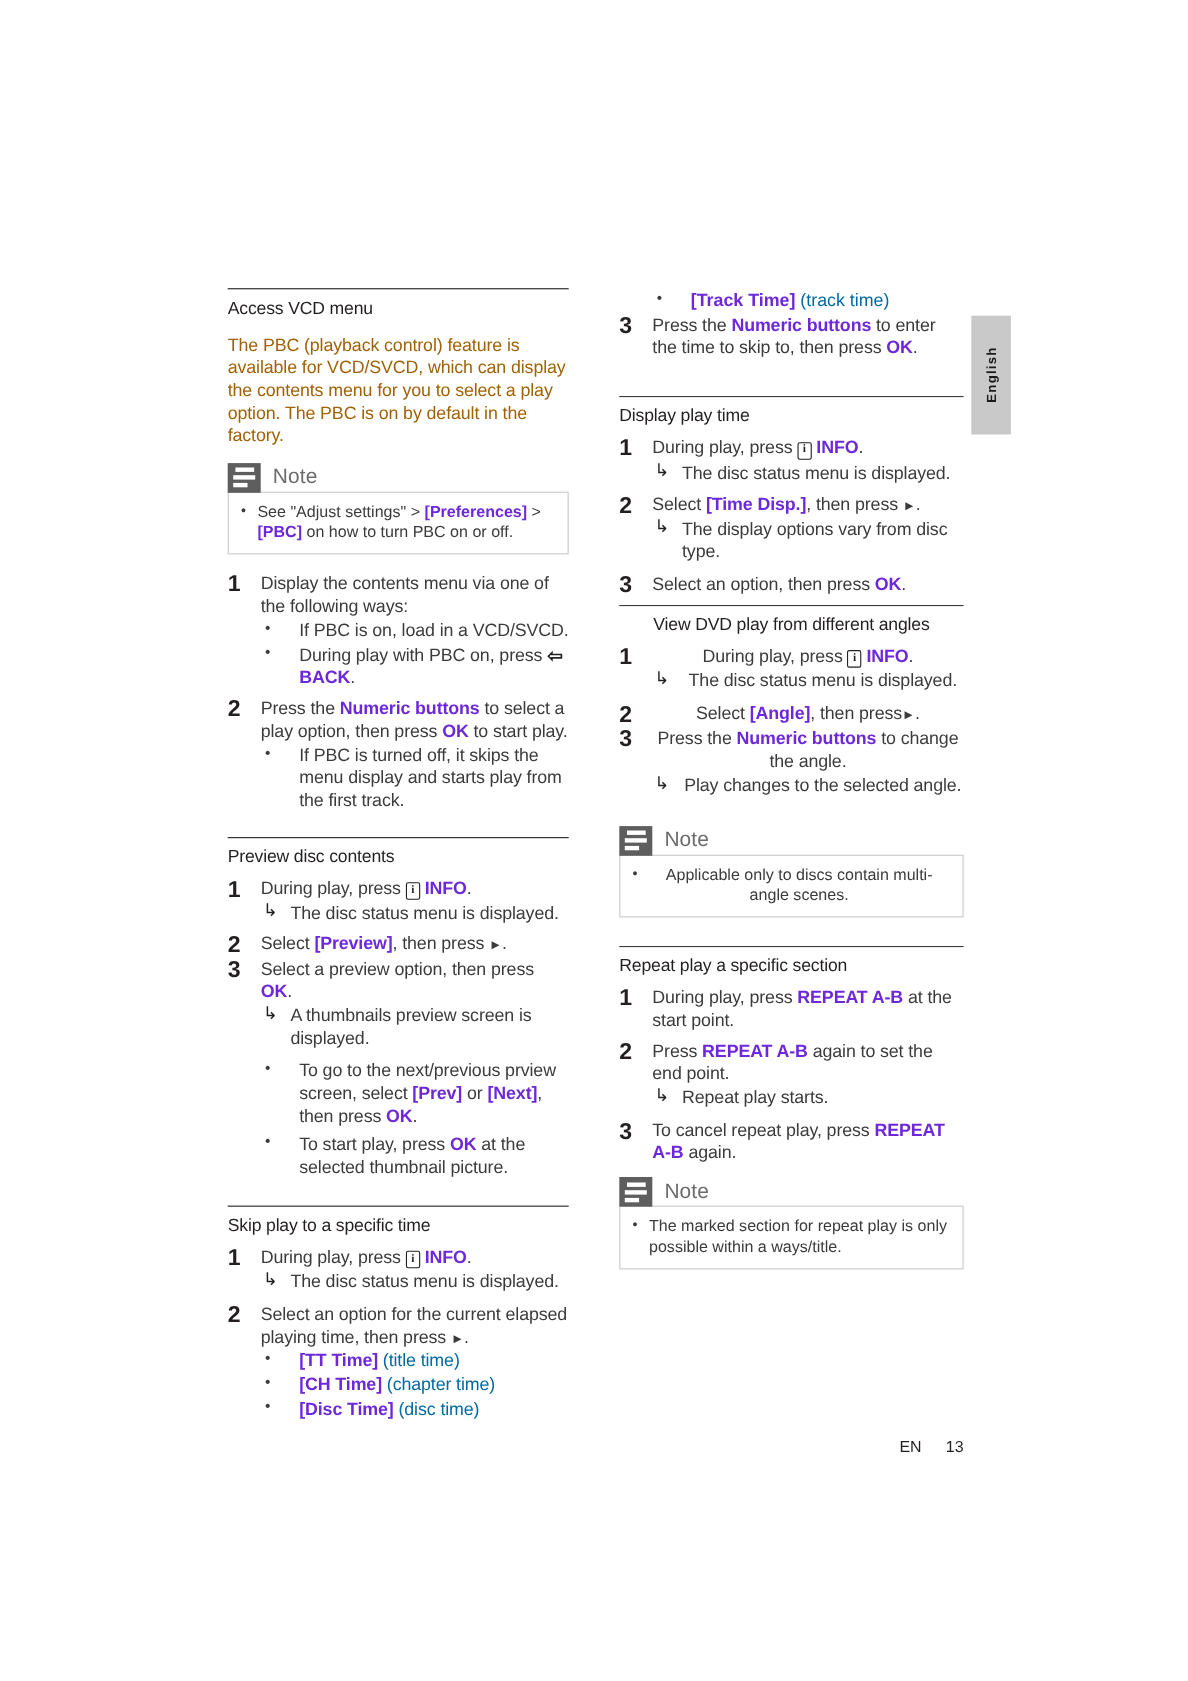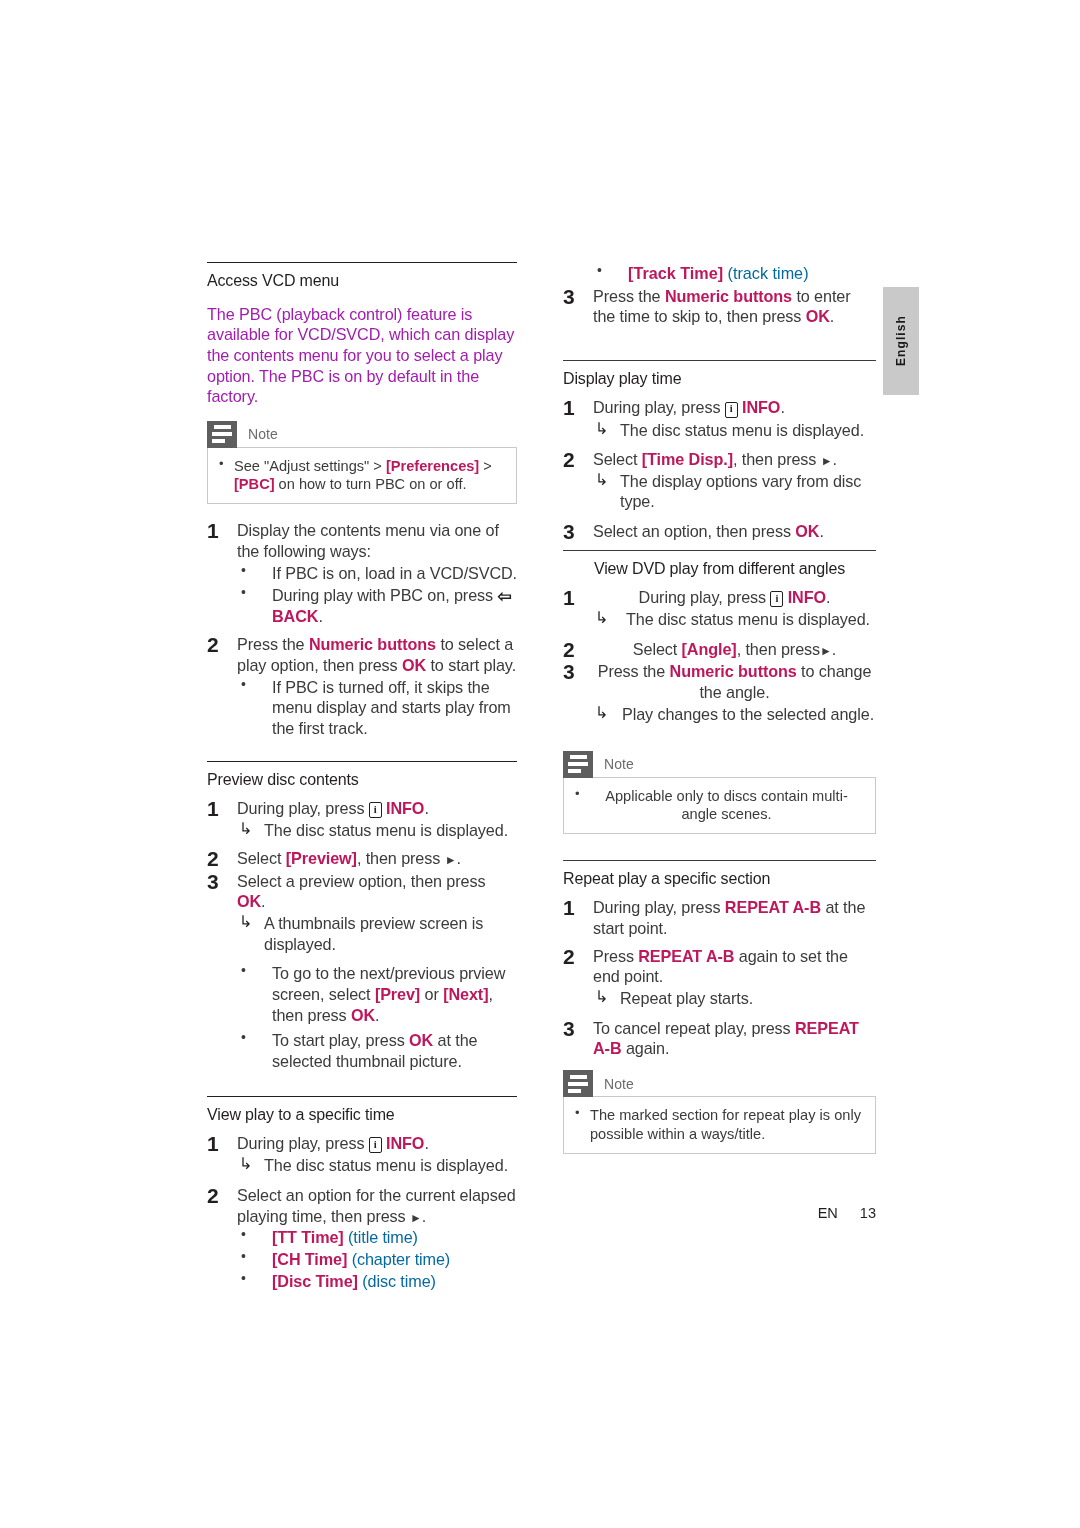--- a/index.html
+++ b/index.html
@@ -46,21 +46,21 @@
     letter-spacing: -0.15px;
     margin: 0 0 9px 0;
     color: #231f20;
     line-height: 1.12;
   }
 
   p.body-text {
     font-size: 16.2px;
     line-height: 1.27;
     margin: 14px 0 14px 0;
-    color: #a21caf;
+    color: #a16207;
     letter-spacing: -0.1px;
   }
 
   
   ol.steps {
     list-style: none;
     margin: 0;
     padding: 0;
   }
   li.step {
@@ -141,21 +141,21 @@
   }
   .note-icon i {
     display: block;
     height: 4px;
     background: #ffffff;
   }
   .note-icon i:nth-child(1) { width: 17px; }
   .note-icon i:nth-child(2) { width: 20px; }
   .note-icon i:nth-child(3) { width: 13px; margin-right: 7px; }
   .note-label {
-    font-size: 14px;
+    font-size: 19px;
     color: #6b6b6b;
     margin-left: 11px;
     letter-spacing: 0.1px;
   }
   .note-body {
     border: 1px solid #c9c9c9;
     border-top: 1px solid #c9c9c9;
     padding: 9px 12px 10px 10px;
     margin-top: -1px;
   }
@@ -172,21 +172,21 @@
     color: #3b3b3b;
   }
   .note-body li > .dot {
     position: absolute;
     left: 1px;
     top: -1px;
     font-size: 13px;
   }
 
   
-  b, .b { font-weight: 700; color: #be185d; }
+  b, .b { font-weight: 700; color: #6d28d9; }
   .paren { color: #0369a1; }
   .tri { font-size: 12px; }
 
   
   .info-glyph {
     display: inline-block;
     border: 1.6px solid #231f20;
     border-radius: 2px;
     font-size: 10.5px;
     font-weight: 700;
@@ -225,21 +225,21 @@
     font-size: 12px;
     font-weight: 700;
     letter-spacing: 1.1px;
     color: #1a1a1a;
   }
 
   
   .footer {
     position: absolute;
     left: 560px;
-    top: 1205px;
+    top: 1308px;
     width: 316px;
     text-align: right;
     font-size: 14.5px;
     color: #231f20;
   }
   .footer .en { margin-right: 22px; }
 </style>
 </head>
 <body>
 
@@ -307,21 +307,21 @@
           <ul class="sub-bullets" style="margin-top:9px;">
             <li><span class="dot">•</span>To go to the next/previous prview screen, select <b>[Prev]</b> or <b>[Next]</b>, then press <b>OK</b>.</li>
             <li style="margin-top:5px;"><span class="dot">•</span>To start play, press <b>OK</b> at the selected thumbnail picture.</li>
           </ul>
         </li>
       </ol>
     </div>
 
     <div class="section" style="margin-top:24px;">
       <div class="rule"></div>
-      <h2 class="sec-title">View play to a specific time</h2>
+      <h2 class="sec-title">Skip play to a specific time</h2>
       <ol class="steps">
         <li class="step">
           <span class="num">1</span>
           <span>During play, press <span class="info-glyph">i</span> <b>INFO</b>.</span>
           <div class="result"><span class="arr">↳</span><span>The disc status menu is displayed.</span></div>
         </li>
         <li class="step" style="margin-top:9px;">
           <span class="num">2</span>
           <span>Select an option for the current elapsed playing time, then press <span class="tri">►</span>.</span>
           <ul class="sub-bullets">

